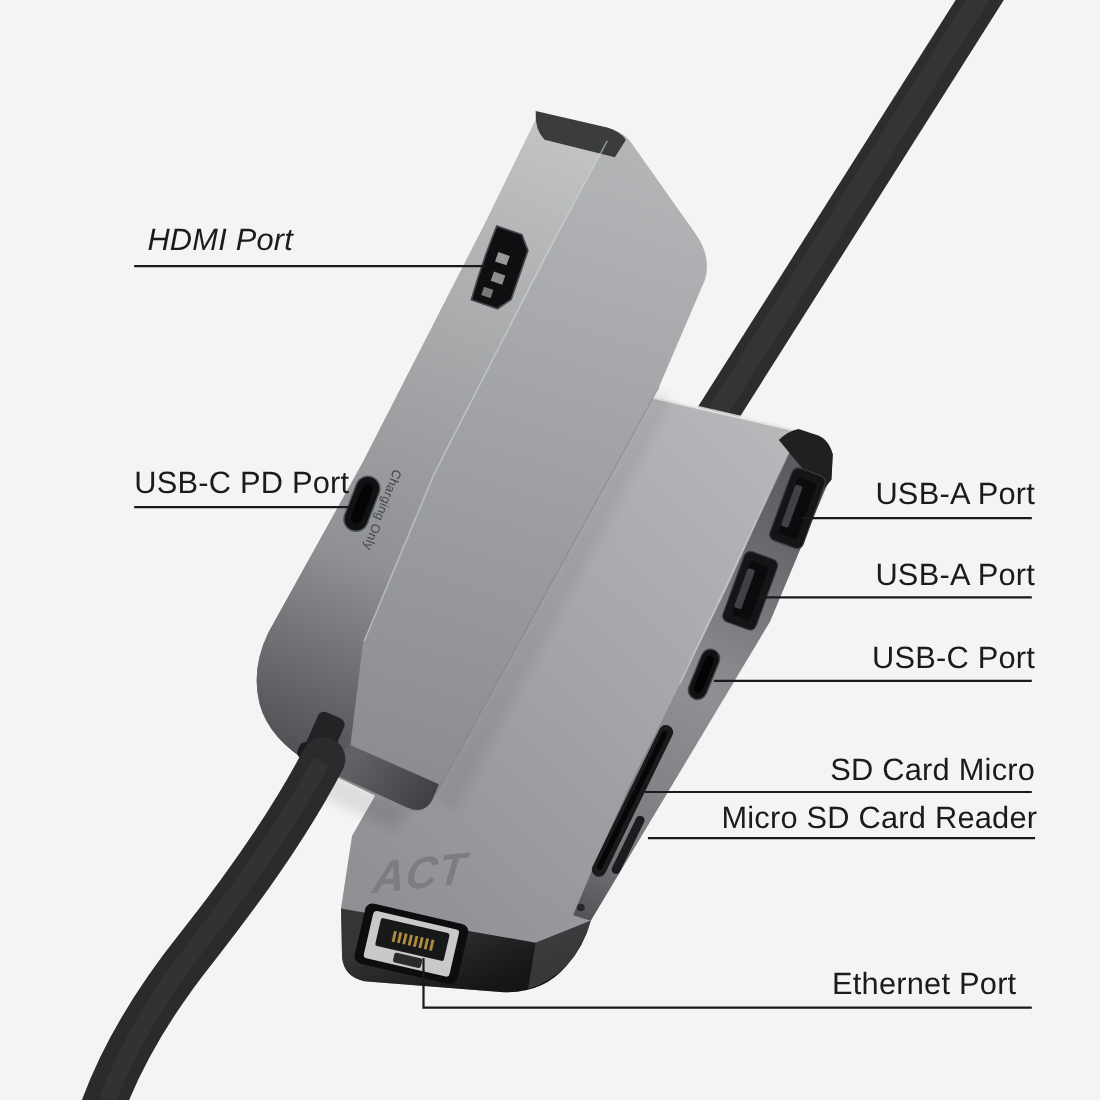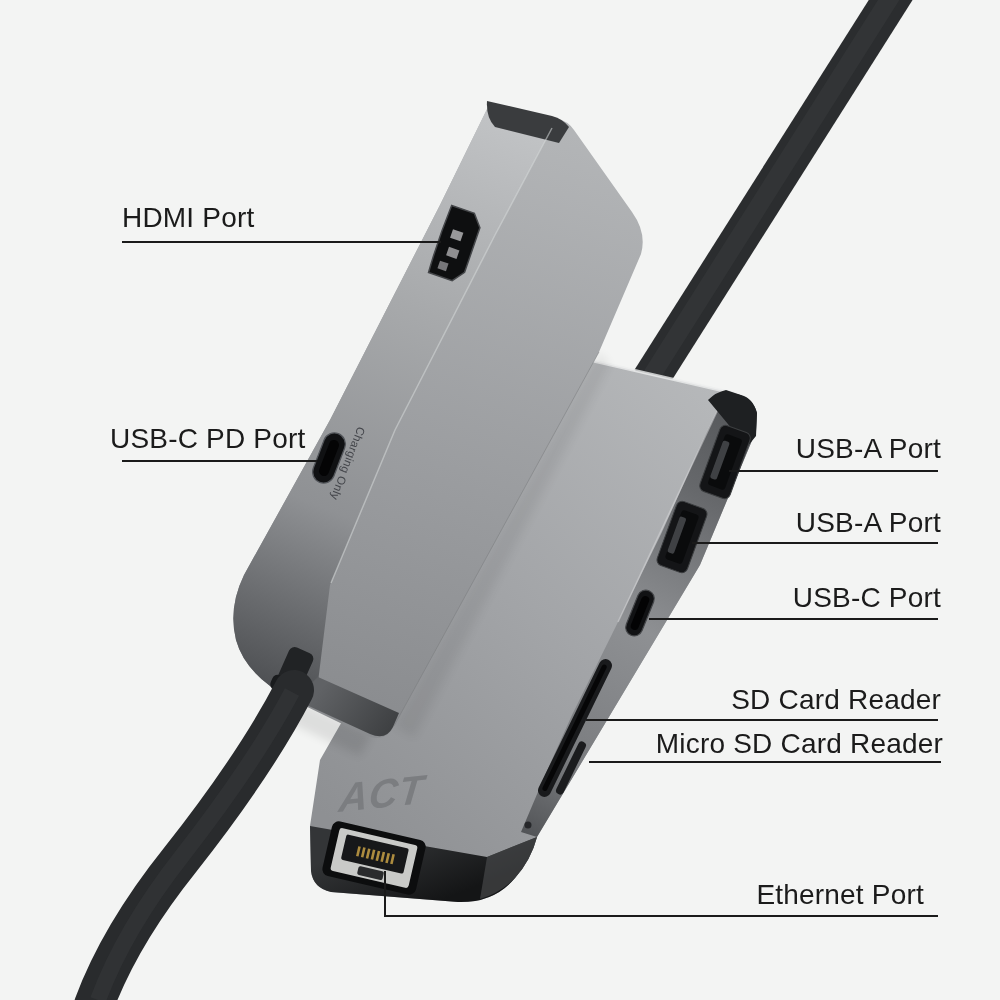--- a/index.html
+++ b/index.html
@@ -173,23 +173,23 @@
       <path d="M122,461 L317,461"></path>
       <path d="M729,471 L938,471"></path>
       <path d="M692,543 L938,543"></path>
       <path d="M649,619 L938,619"></path>
       <path d="M586,720 L938,720"></path>
       <path d="M589,762 L941,762"></path>
       <path d="M385,871 L385,916 L938,916"></path>
     </g>
   </svg>
 
-  <div class="callout-label" style="left:122px; top:203px;">HDMI Port</div>
-  <div class="callout-label" style="left:110px; top:424px;">USB-C PD Port</div>
+  <div class="callout-label" style="left:134px; top:203px;font-style:italic;">HDMI Port</div>
+  <div class="callout-label" style="left:122px; top:424px;">USB-C PD Port</div>
 
   <div class="callout-label right" style="right:59px; top:434px;">USB-A Port</div>
   <div class="callout-label right" style="right:59px; top:508px;">USB-A Port</div>
   <div class="callout-label right" style="right:59px; top:583px;margin-left:18px;">USB-C Port</div>
-  <div class="callout-label right" style="right:59px; top:685px;">SD Card Reader</div>
+  <div class="callout-label right" style="right:59px; top:685px;">SD Card Micro</div>
   <div class="callout-label right" style="right:57px; top:729px;margin-left:40px;">Micro SD Card Reader</div>
   <div class="callout-label right" style="right:76px; top:880px;">Ethernet Port</div>
 
 </div>
 
 </body></html>

